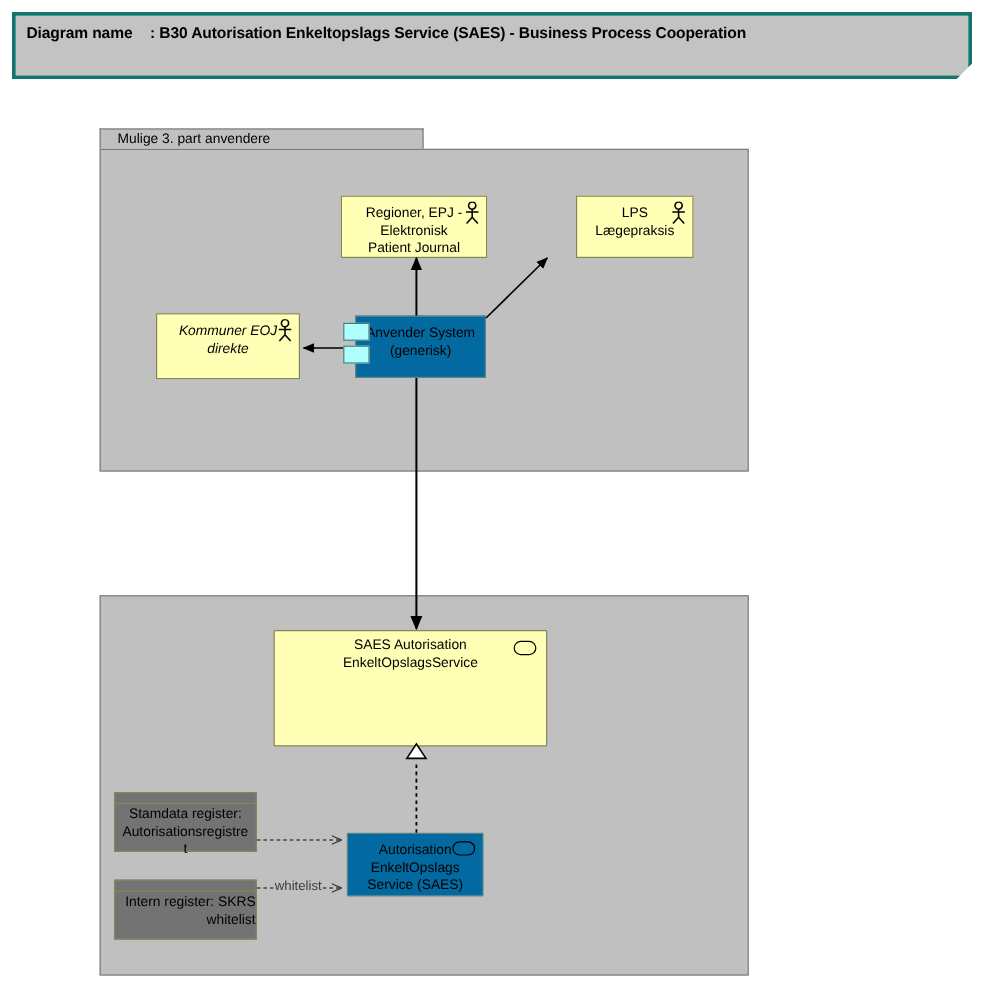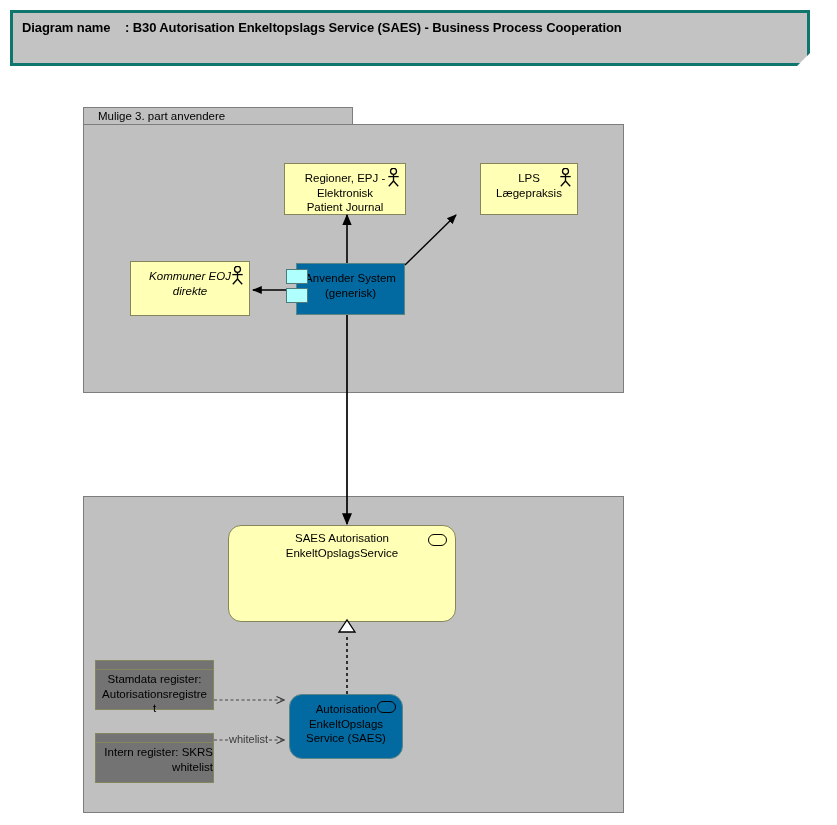--- a/index.html
+++ b/index.html
@@ -78,21 +78,21 @@
   .node .lbl{
     display:block;
     width:100%;
     padding-top:7px;
     white-space:pre-line;
     position:relative;
     z-index:2;
   }
   .node.yellow{ background:#ffffb5; border-color:#86865c; }
   .node.cyan  { background:#0369a1; border-color:#5c8686; }
-  .node.rounded{ border-radius:13px; }
+  .node.rounded{ border-radius:1px; }
 
   
   .node.vtop .lbl{ padding-top:5px; }
 
   
   .actor-icon{
     position:absolute;
     width:13px; height:19px;
     z-index:3;
   }
@@ -254,21 +254,21 @@
   </div>
   <div class="comp-tab" style="left:286px; top:269px;"></div>
   <div class="comp-tab" style="left:286px; top:288px;"></div>
 
   <div class="node yellow rounded vtop" style="left:228px; top:525px; width:228px; height:97px;">
     <span class="lbl">SAES Autorisation
 EnkeltOpslagsService</span>
     <span class="oval-icon" style="right:8px; top:8px;"></span>
   </div>
 
-  <div class="node cyan rounded" style="left:289px; top:694px; width:114px; height:65px;">
+  <div class="node cyan rounded" style="left:289px; top:694px; width:114px; height:53px;">
     <span class="lbl">Autorisation
 EnkeltOpslags
 Service (SAES)</span>
     <span class="oval-icon" style="right:6px; top:6px;"></span>
   </div>
 
   <div class="dataobj" style="left:95px; top:660px; width:119px; height:50px;">
     <div class="band"></div>
     <div class="lbl">Stamdata register:
 Autorisationsregistre

